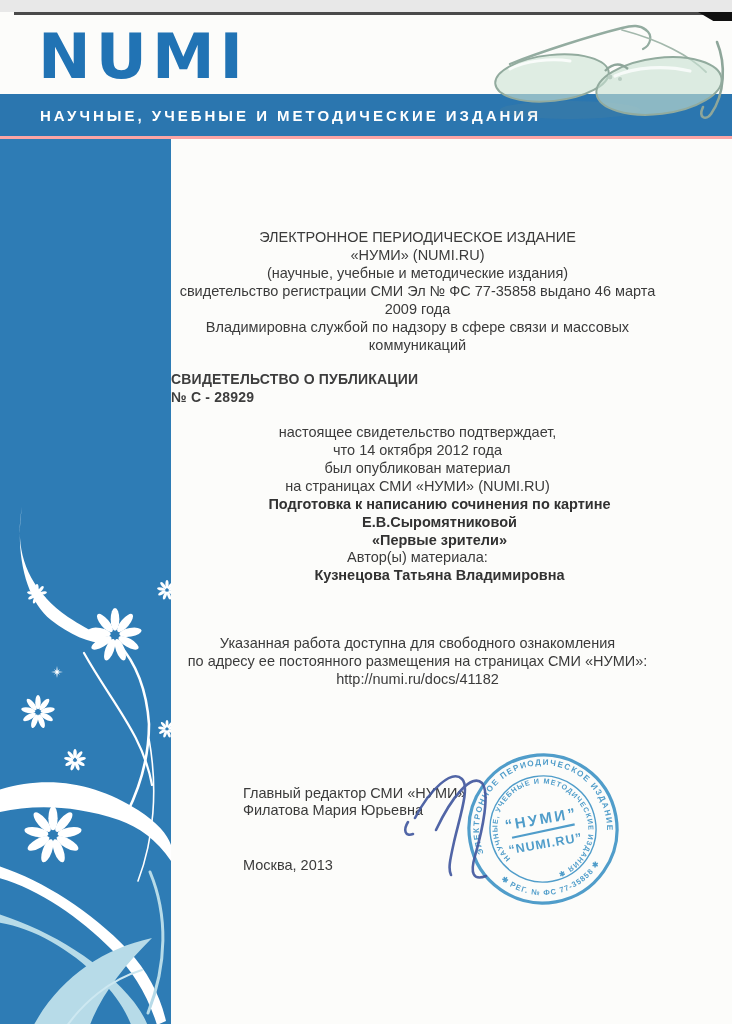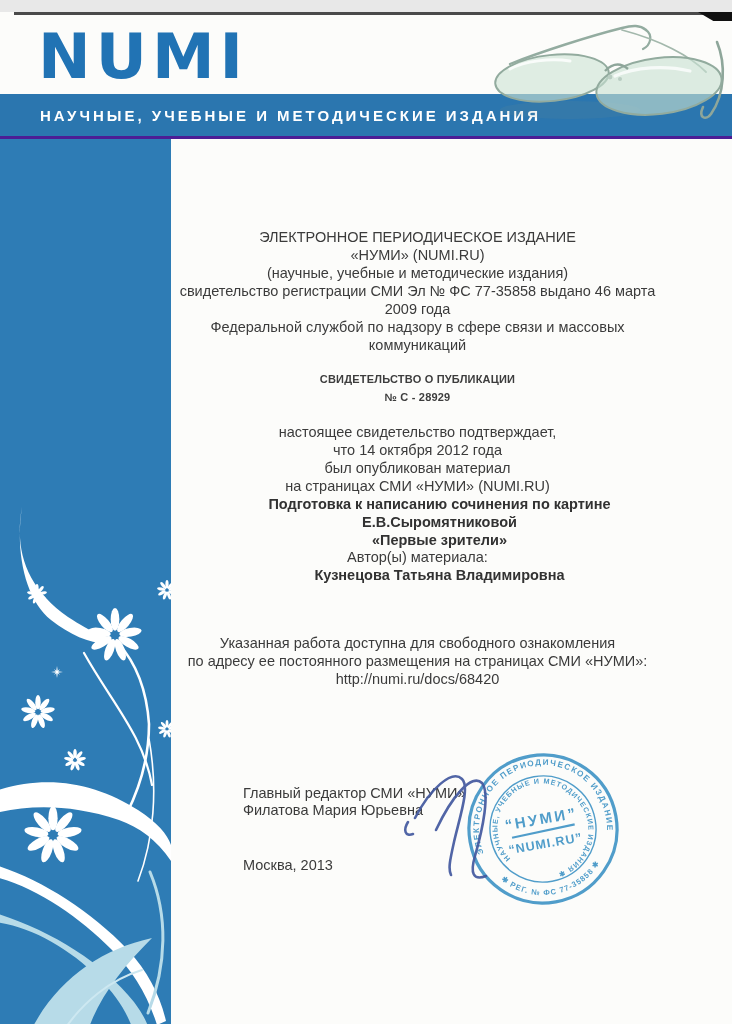--- a/index.html
+++ b/index.html
@@ -17,21 +17,21 @@
 
   
   .logo{
     position:absolute;left:38px;top:8px;
     font-family:"DejaVu Sans",sans-serif;font-weight:bold;
     font-size:63px;letter-spacing:5px;color:#2173b4;
     transform:scaleY(.98);
   }
   .banner{
     position:absolute;left:0;top:82px;width:732px;height:45px;
-    background:#2b76af;border-bottom:3px solid #4c1d95;box-sizing:border-box;
+    background:#2b76af;border-bottom:3px solid #fca5a5;box-sizing:border-box;
     z-index:2;
   }
   .banner-text{
     position:absolute;left:40px;top:0;height:42px;line-height:44px;
     color:#ffffff;font-weight:bold;font-size:15px;letter-spacing:3px;
     white-space:nowrap;
   }
   .glasses{position:absolute;left:470px;top:2px;z-index:4;}
 
   
@@ -39,22 +39,22 @@
   .sidebar svg{display:block;}
 
   
   .centerblock{
     position:absolute;left:171px;right:0;padding-right:68px;
     text-align:center;color:#3b3b3b;font-size:14.5px;line-height:18px;
   }
   .b{font-weight:bold;color:#323232;padding-left:44px;}
   .titleblock{
     position:absolute;left:171px;right:0;padding-right:68px;
-    text-align:center;color:#3d3d3d;font-weight:bold;
-    font-size:11px;line-height:18px;letter-spacing:.2px;
+    text-align:left;color:#3d3d3d;font-weight:bold;
+    font-size:14px;line-height:18px;letter-spacing:.2px;
   }
   .leftblock{
     position:absolute;left:243px;text-align:left;color:#3b3b3b;
     font-size:14.5px;line-height:16.5px;
   }
 
   .signature{position:absolute;left:400px;top:744px;z-index:6;}
   .stamp{position:absolute;left:461px;top:735px;z-index:5;opacity:.9;}
 </style>
 </head>
@@ -140,21 +140,21 @@
       <use href="#sparkle" transform="translate(135,681) scale(6)"></use>
       <use href="#daisy" transform="translate(53,696) scale(29)"></use>
     </svg>
   </div>
 
   <div class="centerblock" style="top:216px">
     <div>ЭЛЕКТРОННОЕ ПЕРИОДИЧЕСКОЕ ИЗДАНИЕ</div>
     <div>«НУМИ» (NUMI.RU)</div>
     <div>(научные, учебные и методические издания)</div>
     <div>свидетельство регистрации СМИ Эл № ФС 77-35858 выдано 46 марта 2009 года</div>
-    <div>Федеральной службой по надзору в сфере связи и массовых коммуникаций</div>
+    <div>Владимировна службой по надзору в сфере связи и массовых коммуникаций</div>
   </div>
 
   <div class="titleblock" style="top:358px">
     <div>СВИДЕТЕЛЬСТВО О ПУБЛИКАЦИИ</div>
     <div>№ С - 28929</div>
   </div>
 
   <div class="centerblock" style="top:411px">
     <div>настоящее свидетельство подтверждает,</div>
     <div>что 14 октября 2012 года</div>
@@ -165,21 +165,21 @@
   </div>
 
   <div class="centerblock" style="top:536px">
     <div>Автор(ы) материала:</div>
     <div class="b">Кузнецова Татьяна Владимировна</div>
   </div>
 
   <div class="centerblock" style="top:622px">
     <div>Указанная работа доступна для свободного ознакомления</div>
     <div>по адресу ее постоянного размещения на страницах СМИ «НУМИ»:</div>
-    <div>http://numi.ru/docs/68420</div>
+    <div>http://numi.ru/docs/41182</div>
   </div>
 
   <div class="leftblock" style="top:773px">
     <div>Главный редактор СМИ «НУМИ»</div>
     <div>Филатова Мария Юрьевна</div>
   </div>
   <div class="leftblock" style="top:845px">Москва, 2013</div>
 
   <svg class="signature" width="140" height="128" viewBox="0 0 140 128">
     <g fill="none" stroke="#43599f" stroke-width="2.6" stroke-linecap="round" opacity=".92">

